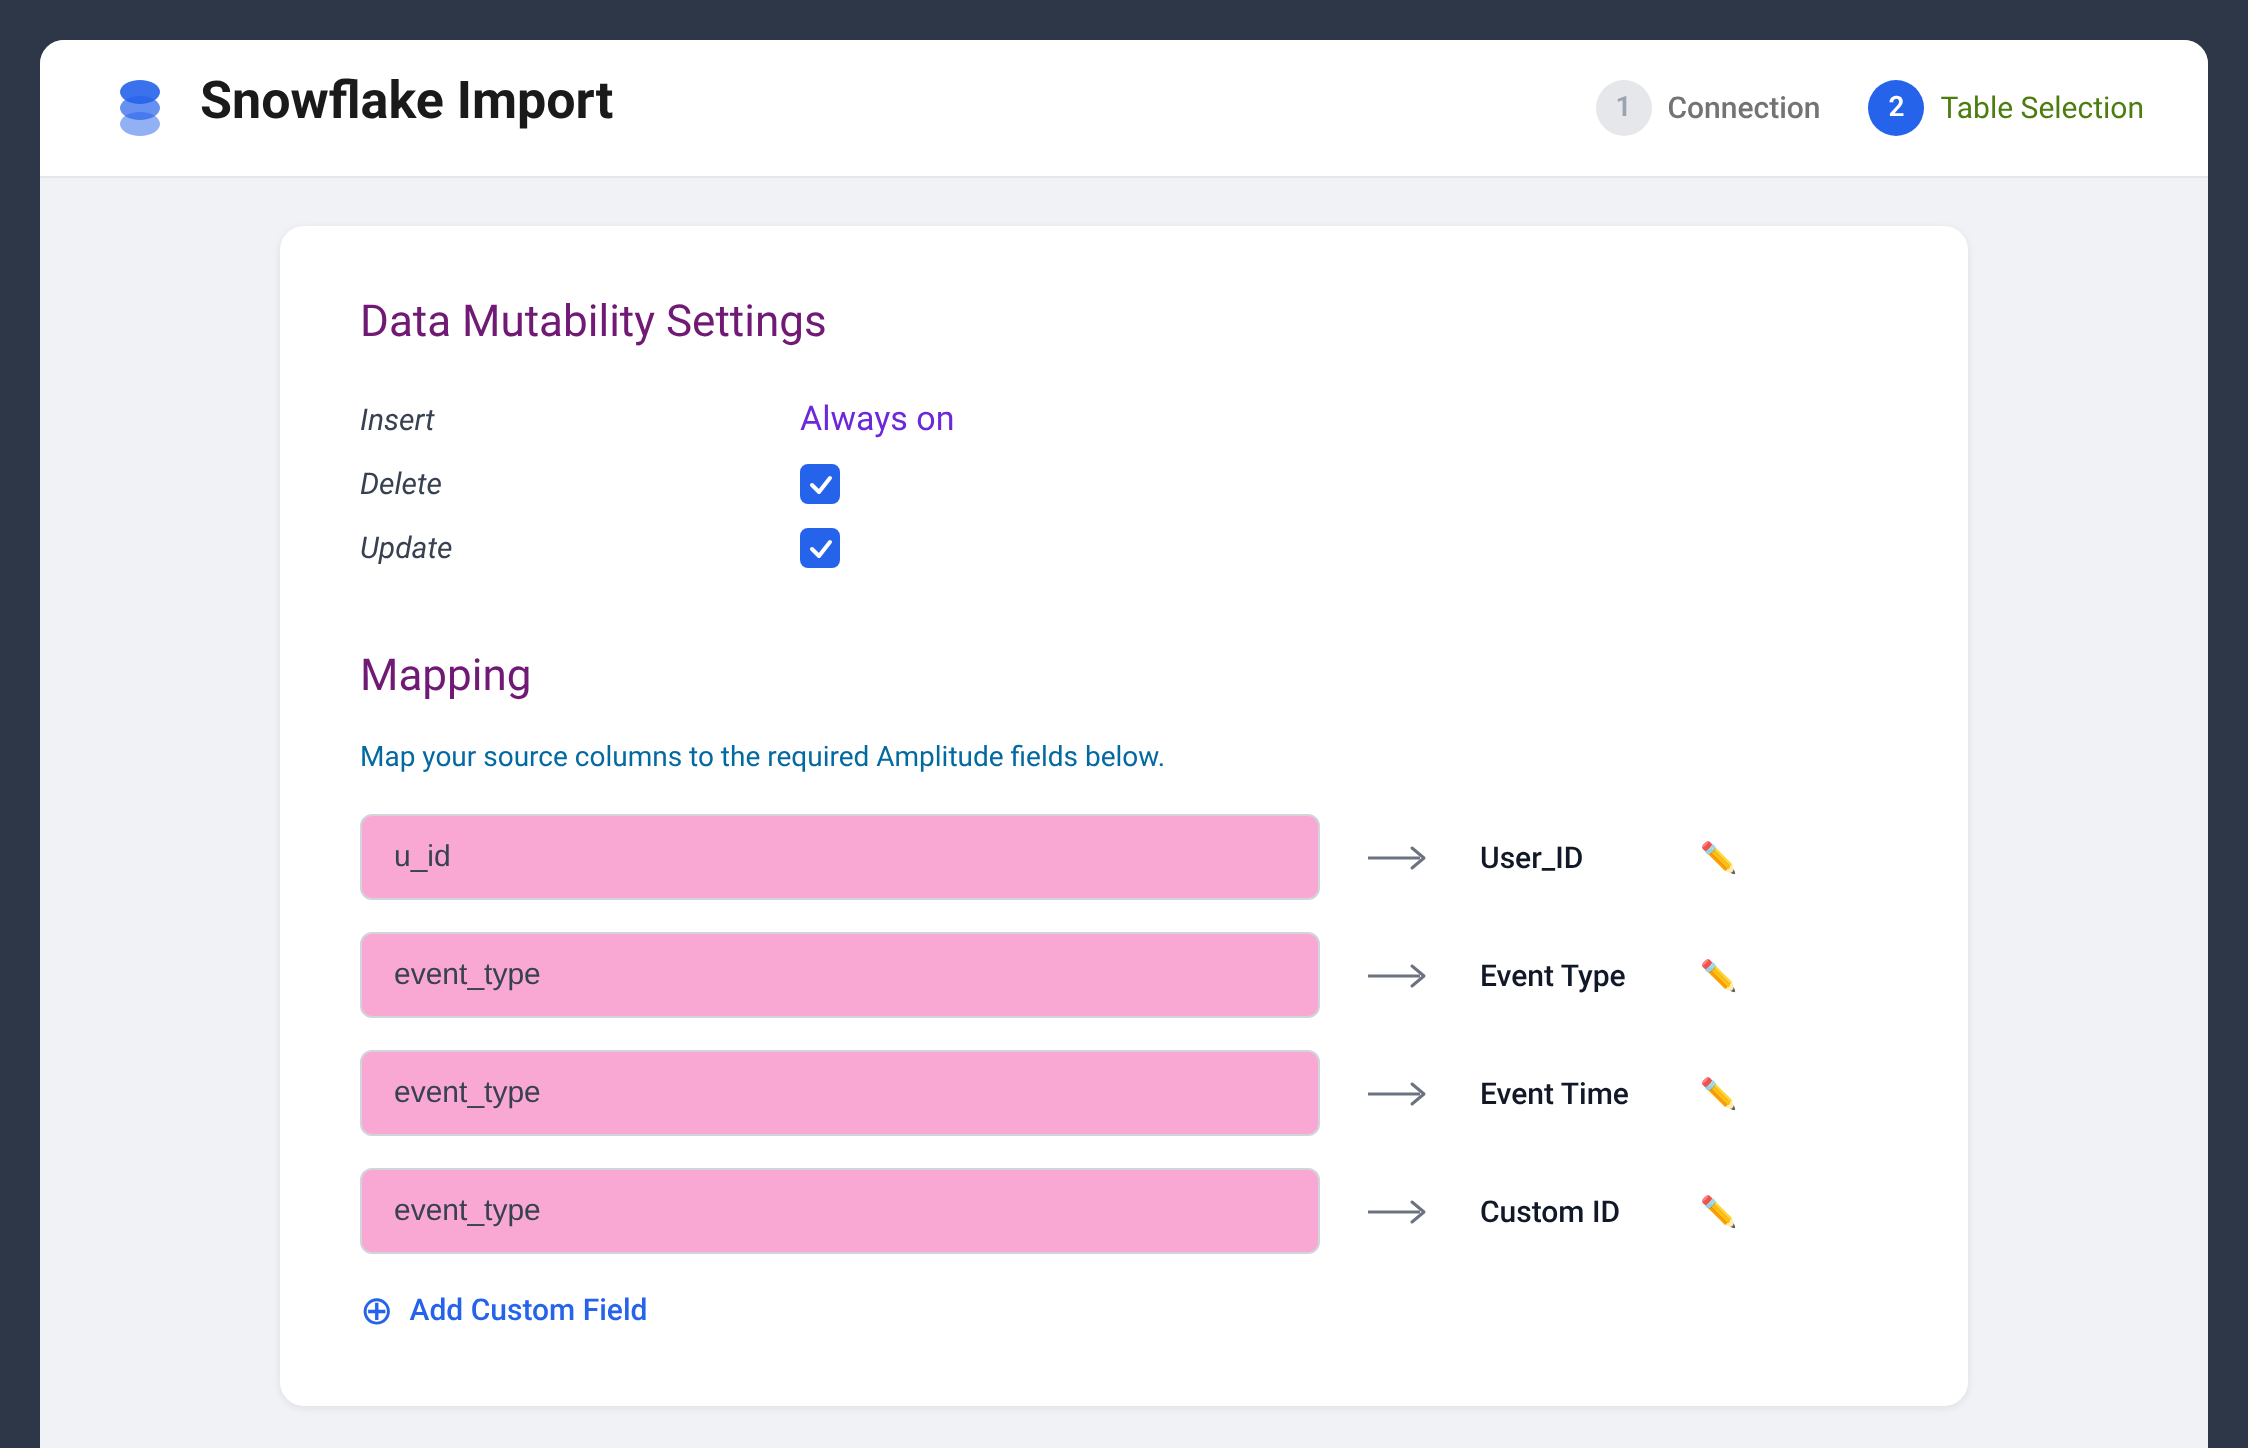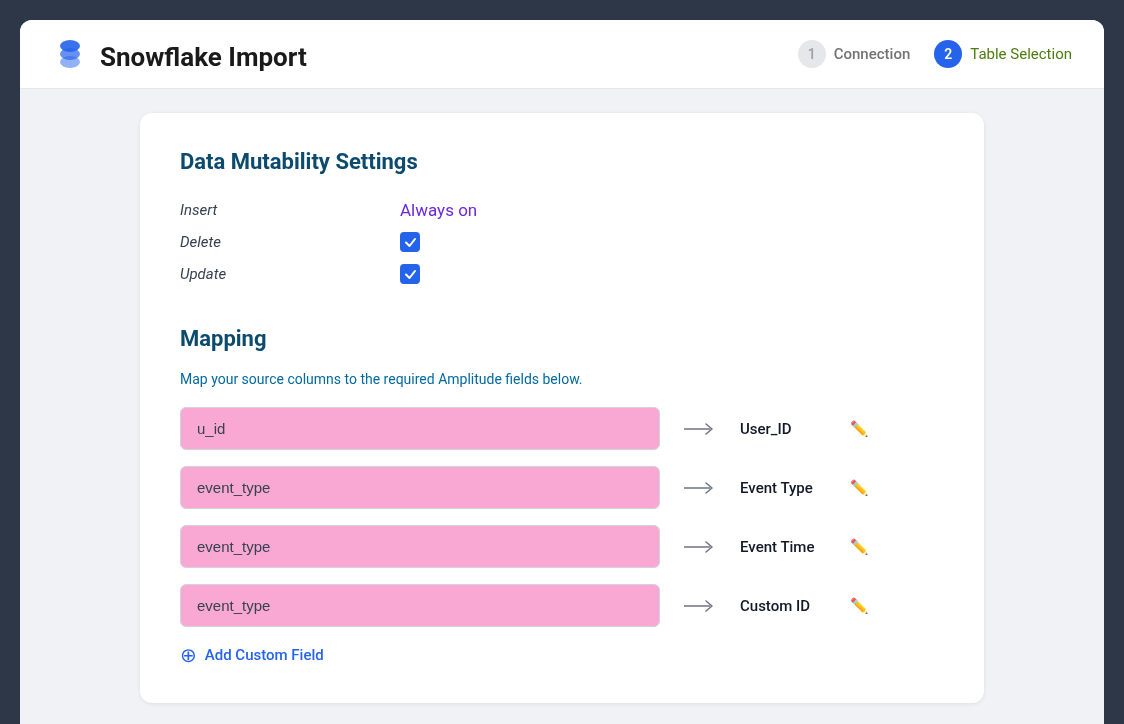--- a/index.html
+++ b/index.html
@@ -24,21 +24,21 @@
     .header {
       background: #ffffff;
       padding: 16px 32px;
       display: flex;
       align-items: center;
       justify-content: space-between;
       border-bottom: 1px solid #e5e7eb;
     }
     .header-left {
       display: flex;
-      align-items: flex-end;
+      align-items: flex-start;
       gap: 12px;
     }
     .snowflake-icon {
       color: #2563eb;
       font-size: 28px;
       display: flex;
       align-items: center;
     }
     .snowflake-icon svg {
       width: 36px;
@@ -95,22 +95,22 @@
       overflow-y: auto;
     }
     .card {
       background: #ffffff;
       border-radius: 12px;
       padding: 36px 40px;
       box-shadow: 0 1px 4px rgba(0,0,0,0.08);
     }
     .section-title {
       font-size: 22px;
-      font-weight: 700;
-      color: #0c4a6e;
+      font-weight: 400;
+      color: #701a75;
       margin-bottom: 20px;
     }
     .mutability-table {
       width: 100%;
       margin-bottom: 36px;
     }
     .mutability-row {
       display: flex;
       align-items: center;
       padding: 6px 0;

